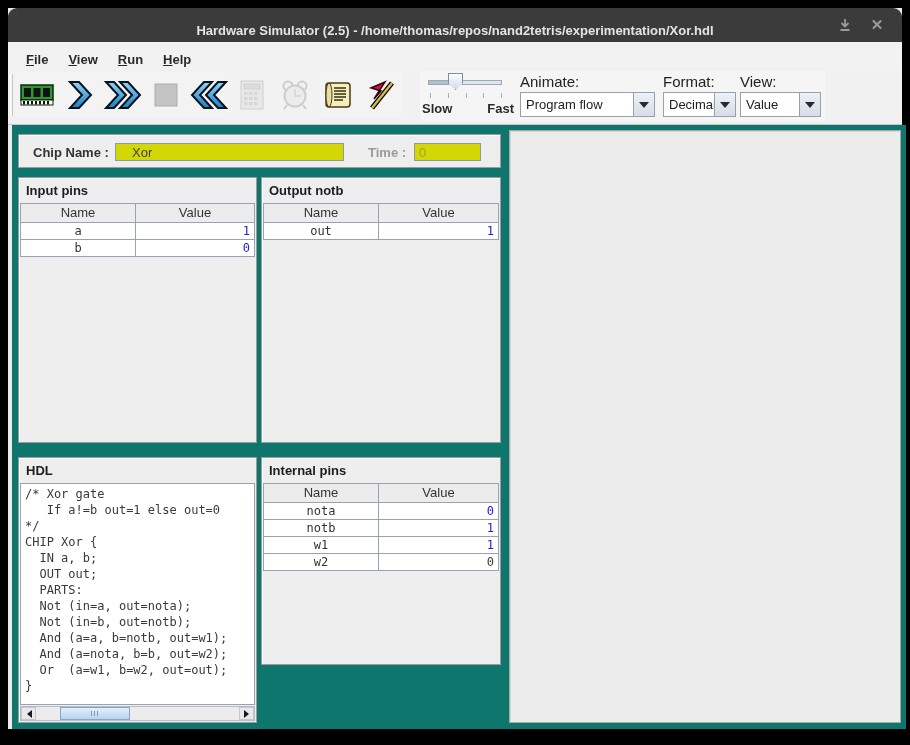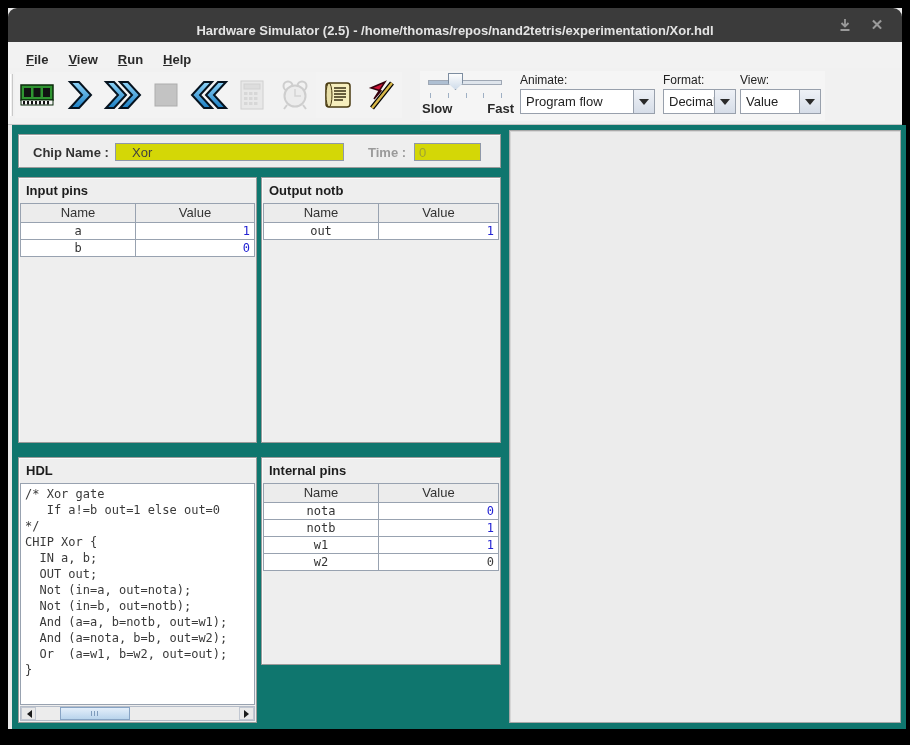--- a/index.html
+++ b/index.html
@@ -40,21 +40,21 @@
   .slider-fill { position:absolute; left:0; top:0; height:100%; width:42%; background:#aebfd2; }
   .slider-thumb { position:absolute; left:28px; top:2px; width:15px; height:17px;
                   background:linear-gradient(#fdfdfd,#cfdcea); border:1px solid #7d8da0;
                   clip-path:polygon(0 0,100% 0,100% 60%,50% 100%,0 60%); }
   .slider-ticks { position:absolute; left:10px; top:22px; width:72px; display:flex; justify-content:space-between; }
   .slider-ticks i { width:1px; height:5px; background:#9fb0c4; }
   .slider-labels { position:absolute; left:2px; right:2px; top:30px; display:flex; justify-content:space-between; }
   .slider-labels span { font-weight:bold; font-size:13px; color:#2a2a2a; }
 
   .combo-group { position:absolute; top:3px; height:50px; background:#f5f5f5; padding:2px 4px; }
-  .combo-label { font-size:12px; color:#222; margin-bottom:2px; }
+  .combo-label { font-size:15px; color:#222; margin-bottom:2px; }
   .combo { display:flex; height:25px; border:1px solid #98a0ac; background:#fff; }
   .combo-text { flex:1; font-size:13px; color:#222; padding:4px 5px 0 5px; white-space:nowrap; overflow:hidden; }
   .combo-arrow { width:21px; background:linear-gradient(#eef1f6,#d6dde8); border-left:1px solid #98a0ac;
                  display:flex; align-items:center; justify-content:center; }
   .combo-arrow::after { content:""; border:5px solid transparent; border-top:6px solid #2a2a2a; margin-top:6px; }
   #group-animate { left:508px; } #group-animate .combo { width:135px; }
   #group-format  { left:651px; } #group-format .combo { width:73px; }
   #group-view    { left:728px; } #group-view .combo { width:81px; }
 
   
@@ -333,20 +333,21 @@
 
     <div class="panel" id="panel-hdl">
       <div class="panel-title">HDL</div>
       <div class="code-area">
         <div class="code-line">/* Xor gate</div>
         <div class="code-line">   If a!=b out=1 else out=0</div>
         <div class="code-line">*/</div>
         <div class="code-line">CHIP Xor {</div>
         <div class="code-line">  IN a, b;</div>
         <div class="code-line">  OUT out;</div>
+        <div class="code-line">  PARTS:</div>
         <div class="code-line">  Not (in=a, out=nota);</div>
         <div class="code-line">  Not (in=b, out=notb);</div>
         <div class="code-line">  And (a=a, b=notb, out=w1);</div>
         <div class="code-line">  And (a=nota, b=b, out=w2);</div>
         <div class="code-line">  Or  (a=w1, b=w2, out=out);</div>
         <div class="code-line">}</div>
       </div>
       <div class="hscroll">
         <div class="scroll-btn">
             <span class="arr-left"></span>

